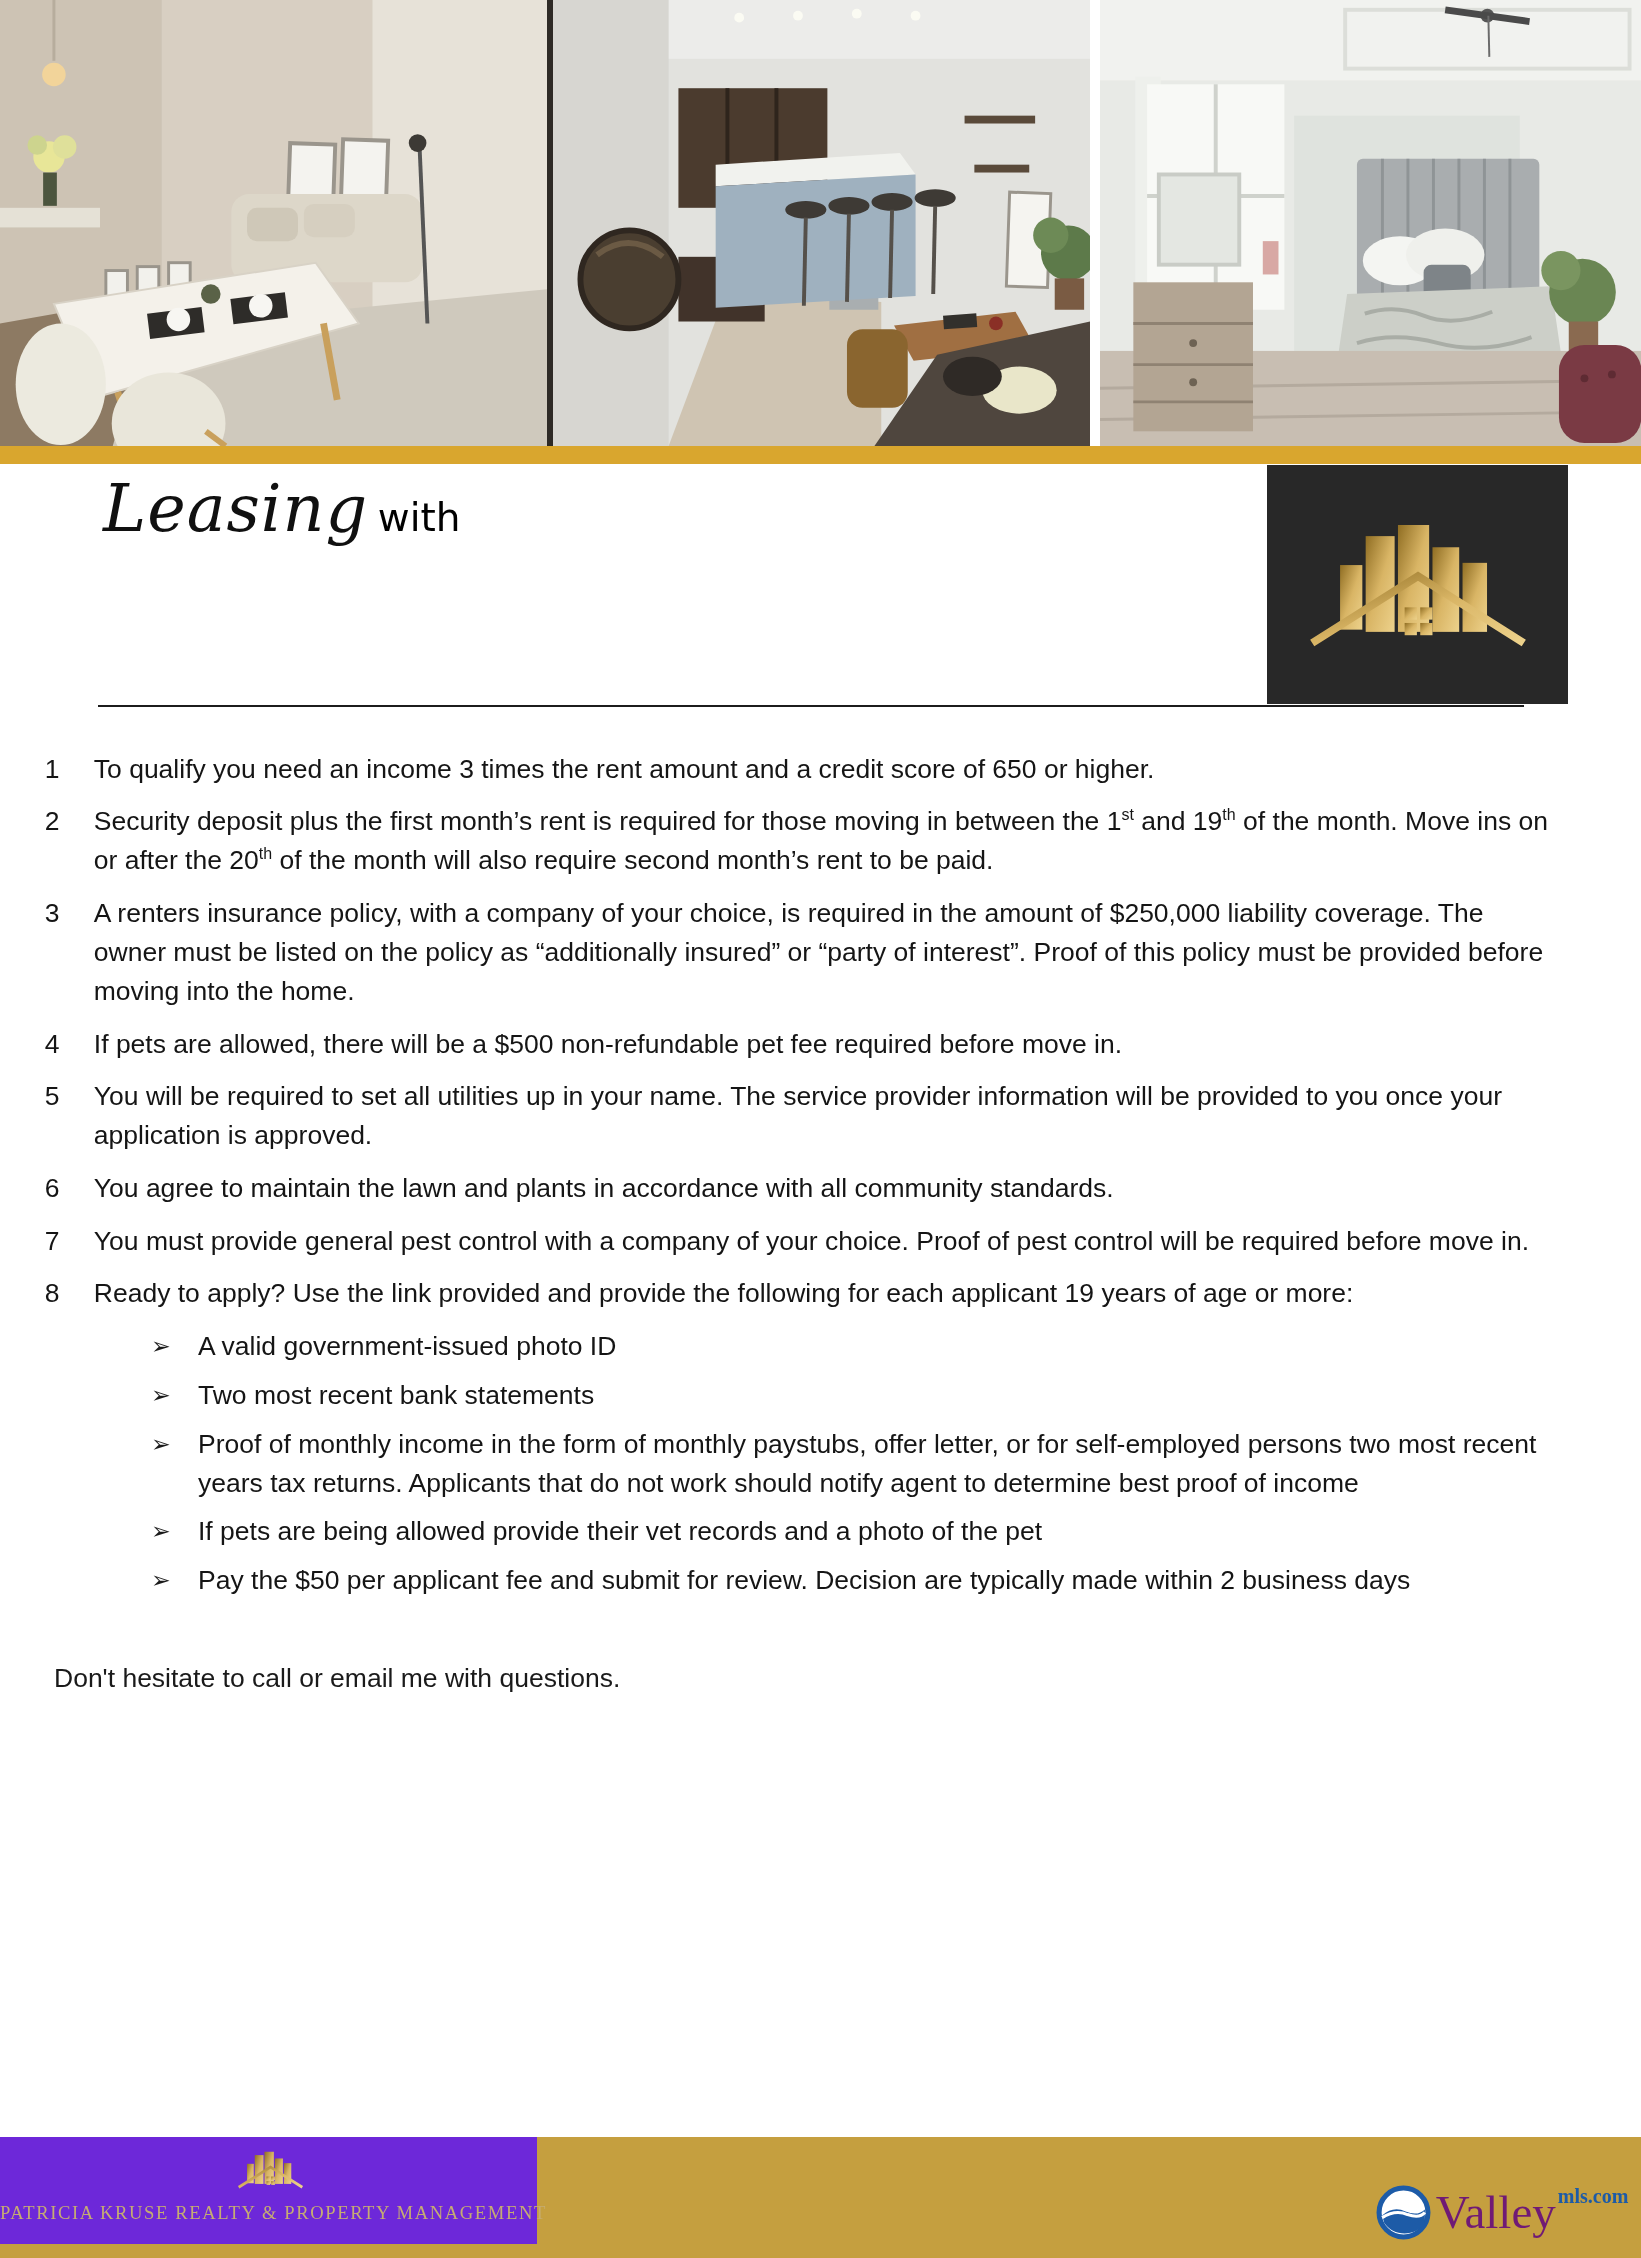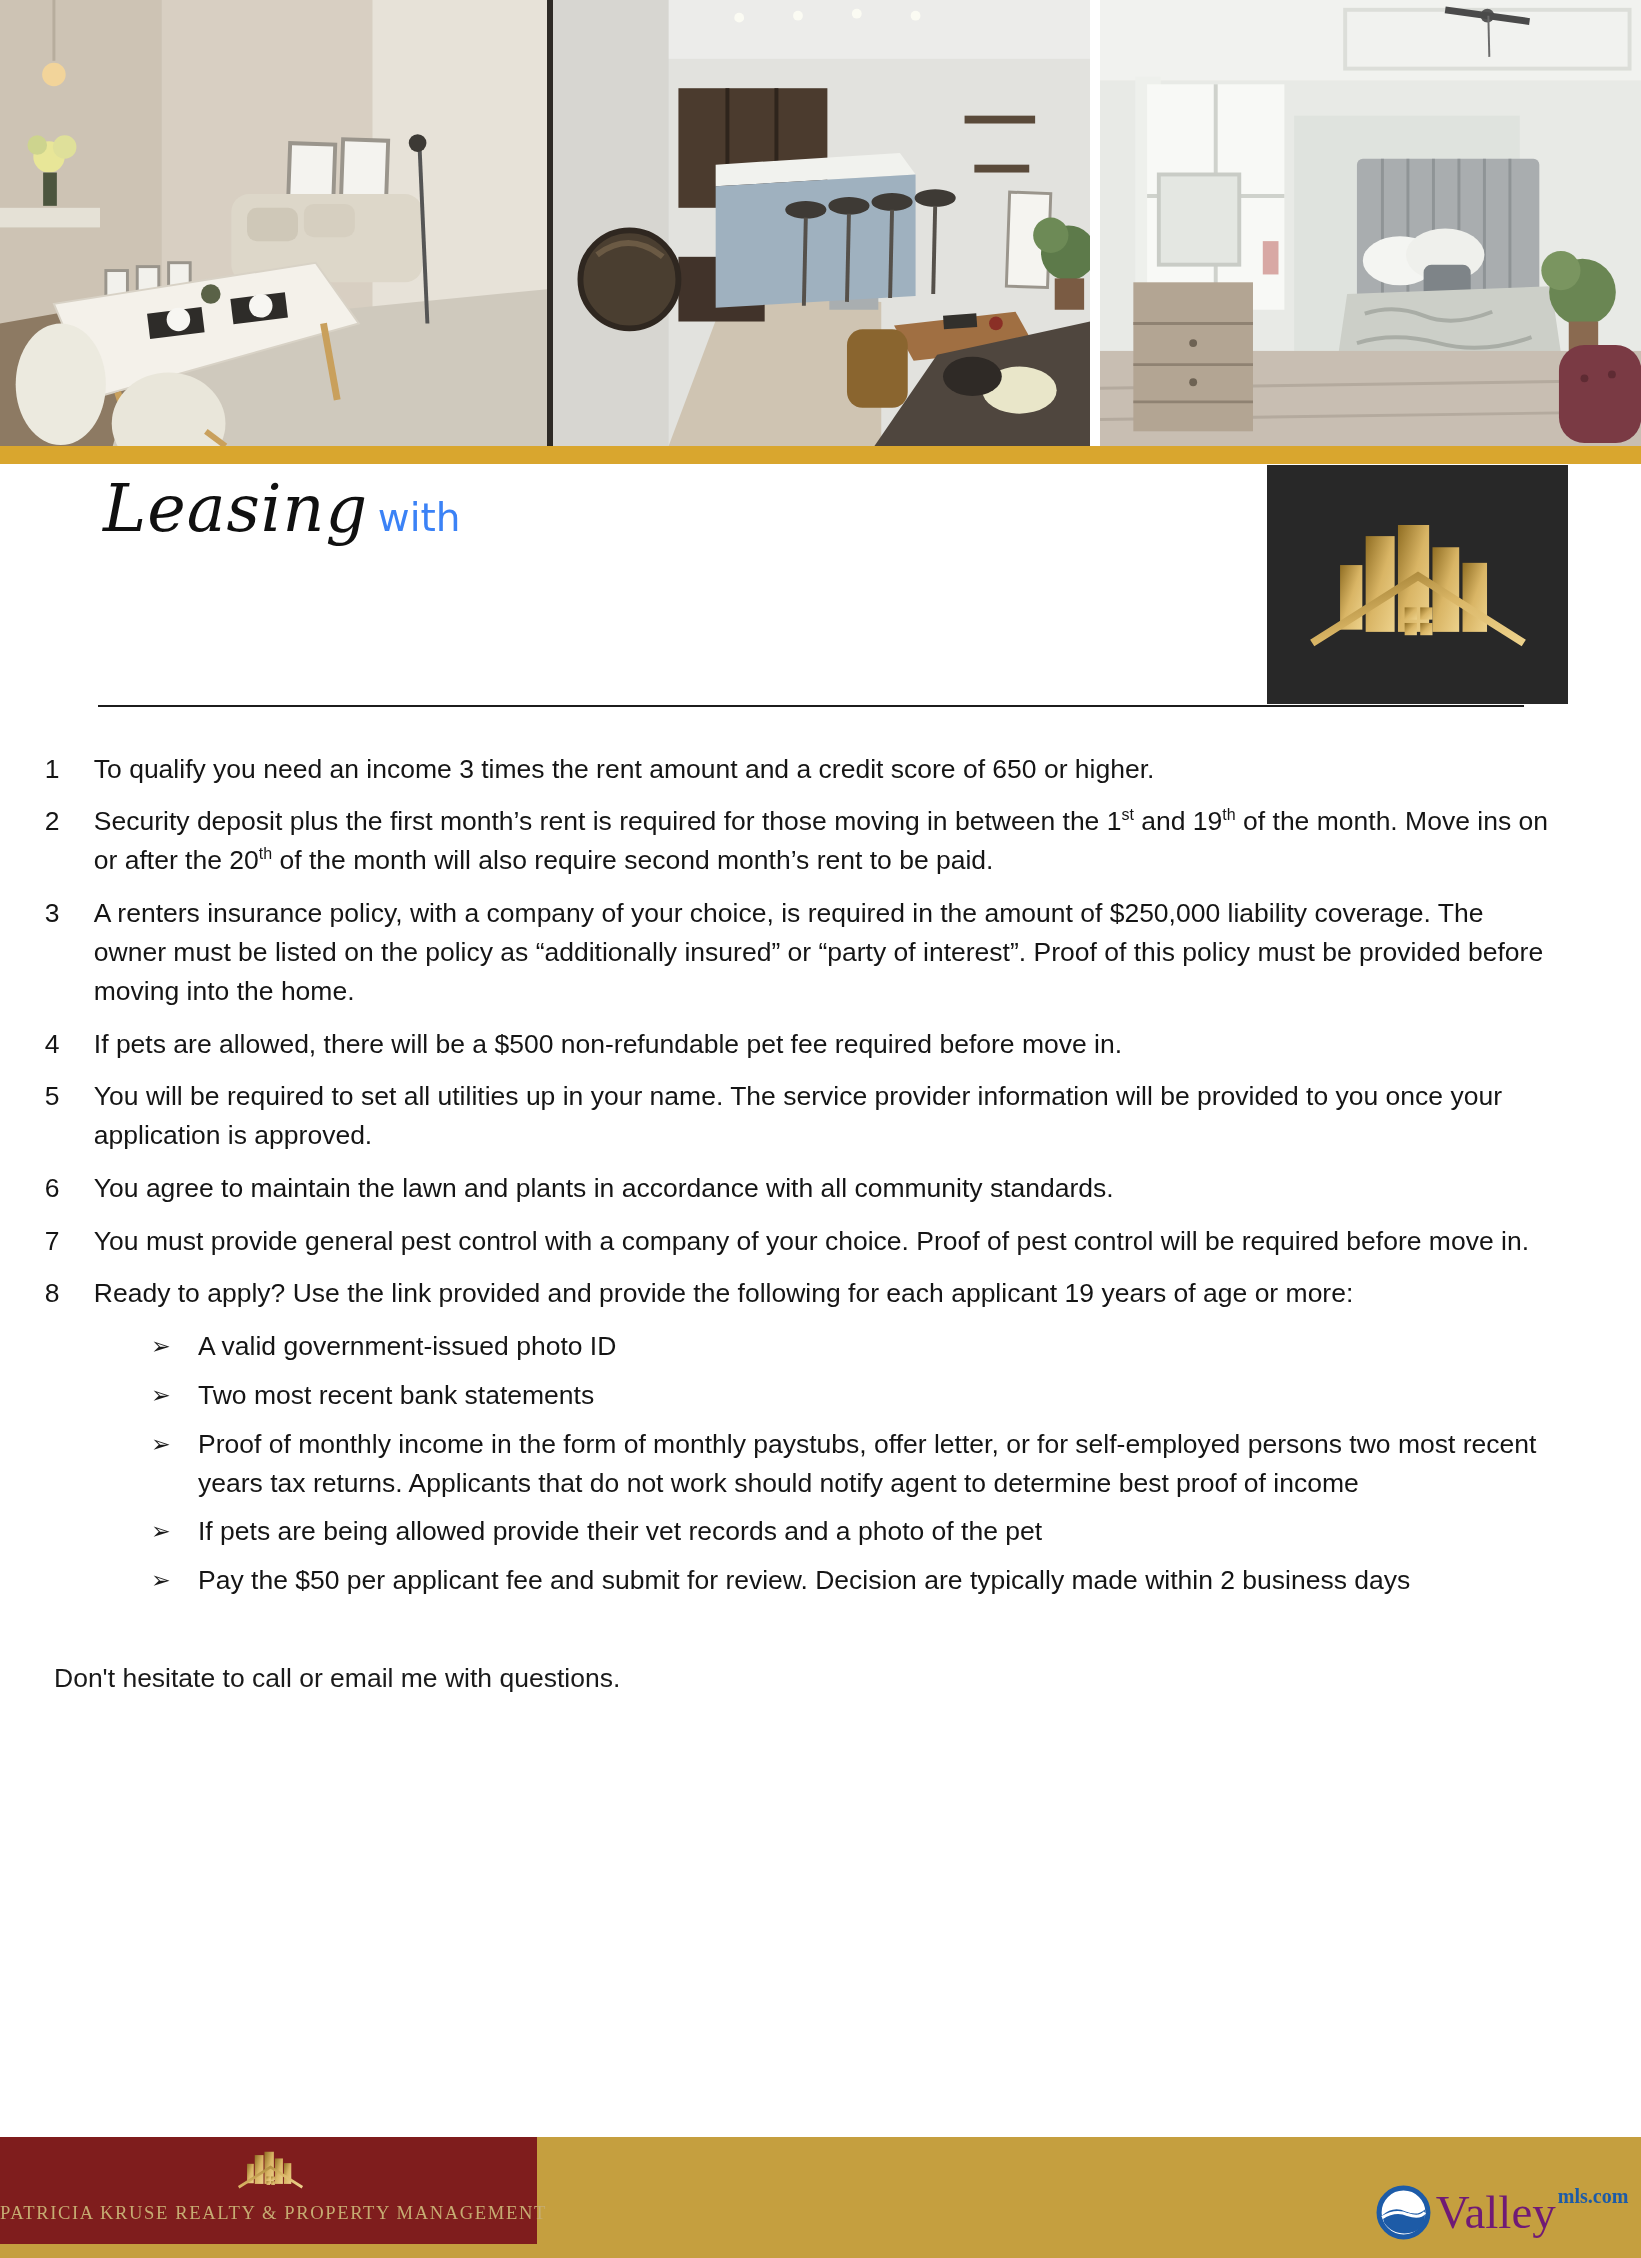--- a/index.html
+++ b/index.html
@@ -18,21 +18,21 @@
   .pdiv2{width:9.8px;background:#ffffff;flex:none;}
   .p3{flex:1;}
 
   
   .gold-bar{height:17.6px;width:1642px;background:#d9a62e;}
 
   
   .header{position:relative;height:247px;}
   .script-line{position:absolute;left:103px;top:7.8px;white-space:nowrap;}
   .script-word{font-family:"DejaVu Serif","Liberation Serif",serif;font-style:italic;font-size:65px;letter-spacing:1px;color:#101010;}
-  .with-word{font-size:39px;color:#3b82f6;margin-left:9.8px;font-family:"DejaVu Sans",sans-serif;}
+  .with-word{font-size:39px;color:#000000;margin-left:9.8px;font-family:"DejaVu Sans",sans-serif;}
   .main-title{position:absolute;left:100px;top:94px;font-family:"Liberation Serif","DejaVu Serif",serif;font-size:61px;color:#0e0e0e;white-space:nowrap;}
   .logo-box{position:absolute;right:74px;top:1px;width:301px;height:239px;background:#282828;}
   .logo-box svg{position:absolute;left:50%;top:50%;transform:translate(-50%,-50%);}
   .header-rule{position:absolute;left:98px;top:241px;width:1426px;height:2.9px;background:#1c1c1c;}
 
   
   .list{margin:39px 0 0 0;padding-left:35px;}
   .item{display:flex;margin-bottom:13.7px;font-size:26.5px;line-height:39px;}
   .item .num{width:49px;flex:none;padding-left:9.8px;}
   .item .txt{width:1460px;}
@@ -40,21 +40,21 @@
   .sublist{margin:2px 0 5.9px 116px;}
   .subitem{display:flex;margin-bottom:9.8px;font-size:26.5px;line-height:39px;}
   .subitem .arrow{width:47px;flex:none;font-size:23.5px;color:#1a1a1a;}
   .subitem .stxt{width:1362px;}
   .subitem.bold .stxt{font-weight:normal;}
 
   .closing{margin:63px 0 0 54px;font-size:26.5px;color:#1a1a1a;}
 
   
   .footer{position:absolute;left:0;top:2137px;width:1642px;height:122px;background:#c59f3f;}
-  .footer-dark{position:absolute;left:0;top:0;width:537px;height:107px;background:#7f1d1d;}
+  .footer-dark{position:absolute;left:0;top:0;width:537px;height:107px;background:#6d28d9;}
   .footer-icon{position:absolute;left:237px;top:5.9px;width:67px;height:53px;}
   .footer-brand{position:absolute;left:0;top:65px;width:537px;text-align:center;
     font-family:"Liberation Serif","DejaVu Serif",serif;font-size:18.6px;letter-spacing:1.6px;color:#c6ac72;white-space:nowrap;}
   .valley{position:absolute;right:13.7px;top:47px;display:flex;align-items:flex-start;}
   .valley-circle{width:57px;height:57px;margin-right:3.9px;flex:none;}
   .valley-text{font-family:"Liberation Serif","DejaVu Serif",serif;font-size:47px;line-height:57px;color:#701a75;}
   .valley-sup{font-family:"Liberation Serif",serif;font-size:20px;line-height:20.6px;color:#1d5ba7;margin:2px 0 0 2px;font-weight:bold;}
 </style>
 </head>
 <body>

